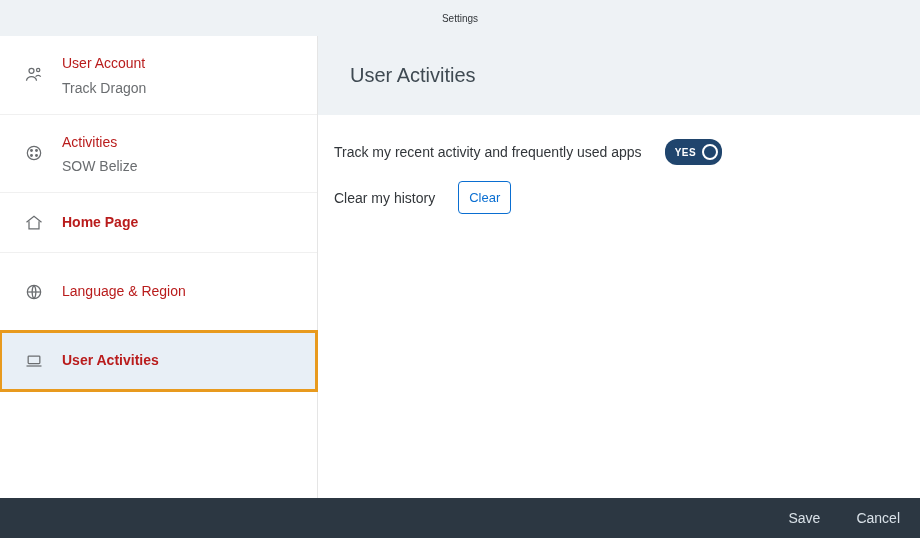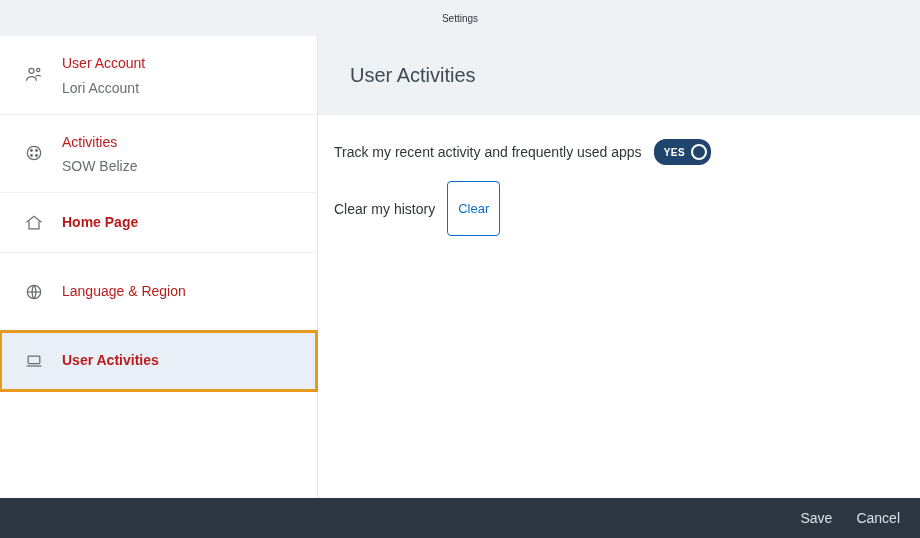--- a/index.html
+++ b/index.html
@@ -87,21 +87,21 @@
       padding: 24px 16px;
     }
     .setting-row {
       display: flex;
       align-items: center;
       margin-bottom: 16px;
       color: #32363a;
       font-size: 14px;
     }
     .setting-row .label {
-      margin-right: 12px;
+      margin-right: 23px;
     }
     .toggle {
       display: inline-flex;
       align-items: center;
       background: #20456d;
       border-radius: 12px;
       height: 26px;
       padding: 0 4px 0 10px;
       cursor: pointer;
       color: #fff;
@@ -114,33 +114,33 @@
       height: 16px;
       border: 2px solid #fff;
       border-radius: 50%;
       margin-left: 6px;
       background: #20456d;
     }
     .btn-clear {
       border: 1px solid #0a6ed1;
       color: #0a6ed1;
       background: #fff;
-      padding: 19px 10px;
+      padding: 8px 10px;
       font-size: 13px;
       border-radius: 4px;
       cursor: pointer;
     }
     .footer {
       height: 40px;
       background: #2c3742;
       display: flex;
       align-items: center;
       justify-content: flex-end;
       padding: 0 20px;
-      gap: 24px;
+      gap: 36px;
     }
     .footer span {
       color: #d9e1e8;
       font-size: 14px;
       cursor: pointer;
     }
     svg { width: 100%; height: 100%; display: block; }
   </style>
 </head>
 <body>
@@ -156,21 +156,21 @@
       <span class="icon">
         <svg viewBox="0 0 24 24" fill="none" stroke="currentColor" stroke-width="1.5">
           <circle cx="9" cy="7" r="3"></circle>
             <path d="M3 19c0-3 3-5 6-5s6 2 6 5"></path>
           <circle cx="17" cy="6" r="2"></circle>
             <path d="M14 14c1-2 5-2 6 0"></path>
         </svg>
       </span>
       <div class="text">
         <span class="title">User Account</span>
-        <span class="subtitle">Lori Account</span>
+        <span class="subtitle">Track Dragon</span>
       </div>
     </div>
 
     <div class="sidebar-item">
       <span class="icon">
         <svg viewBox="0 0 24 24" fill="none" stroke="currentColor" stroke-width="1.5">
           <circle cx="12" cy="12" r="8"></circle>
           <circle cx="9" cy="9" r="1" fill="currentColor"></circle>
           <circle cx="15" cy="9" r="1" fill="currentColor"></circle>
           <circle cx="9" cy="15" r="1" fill="currentColor"></circle>

